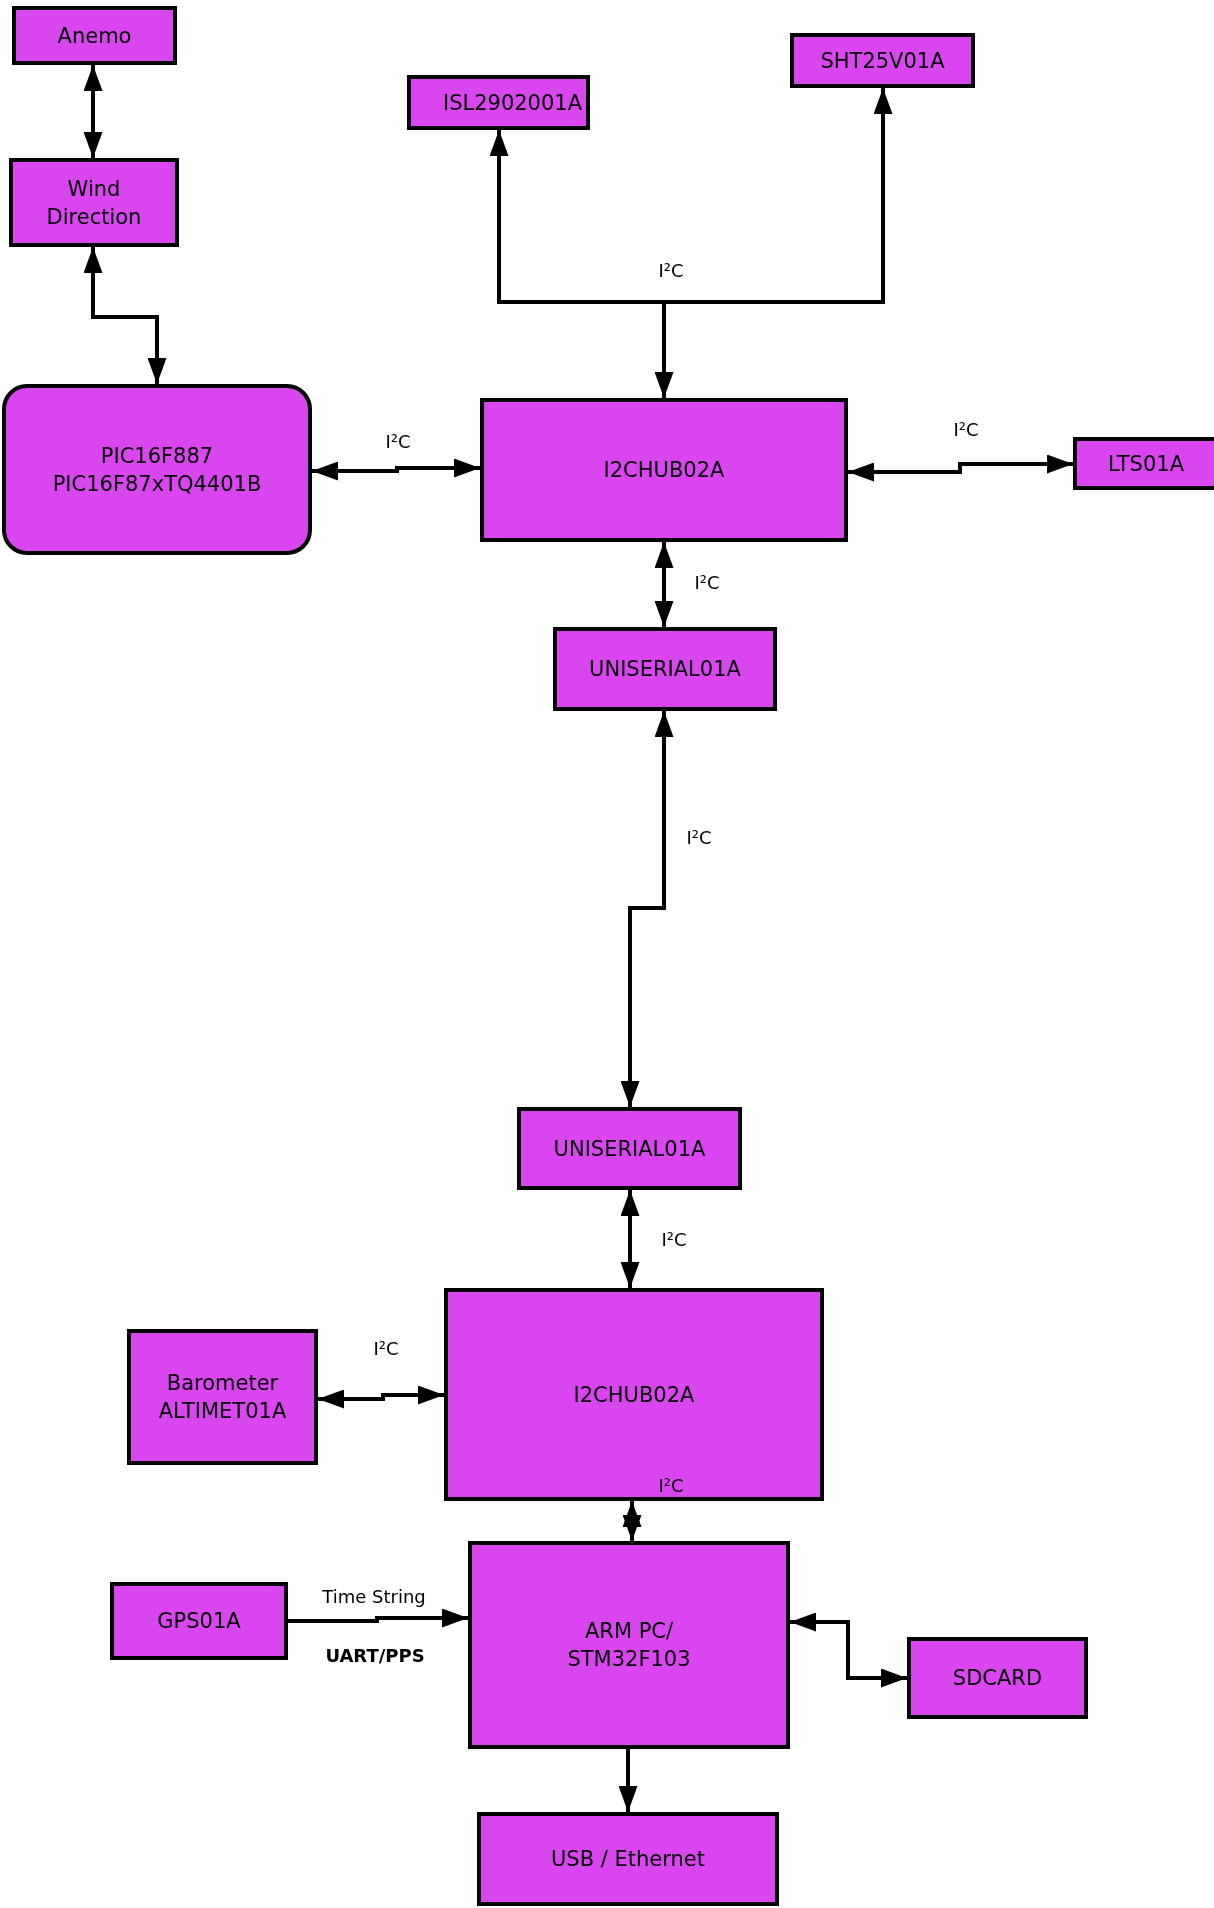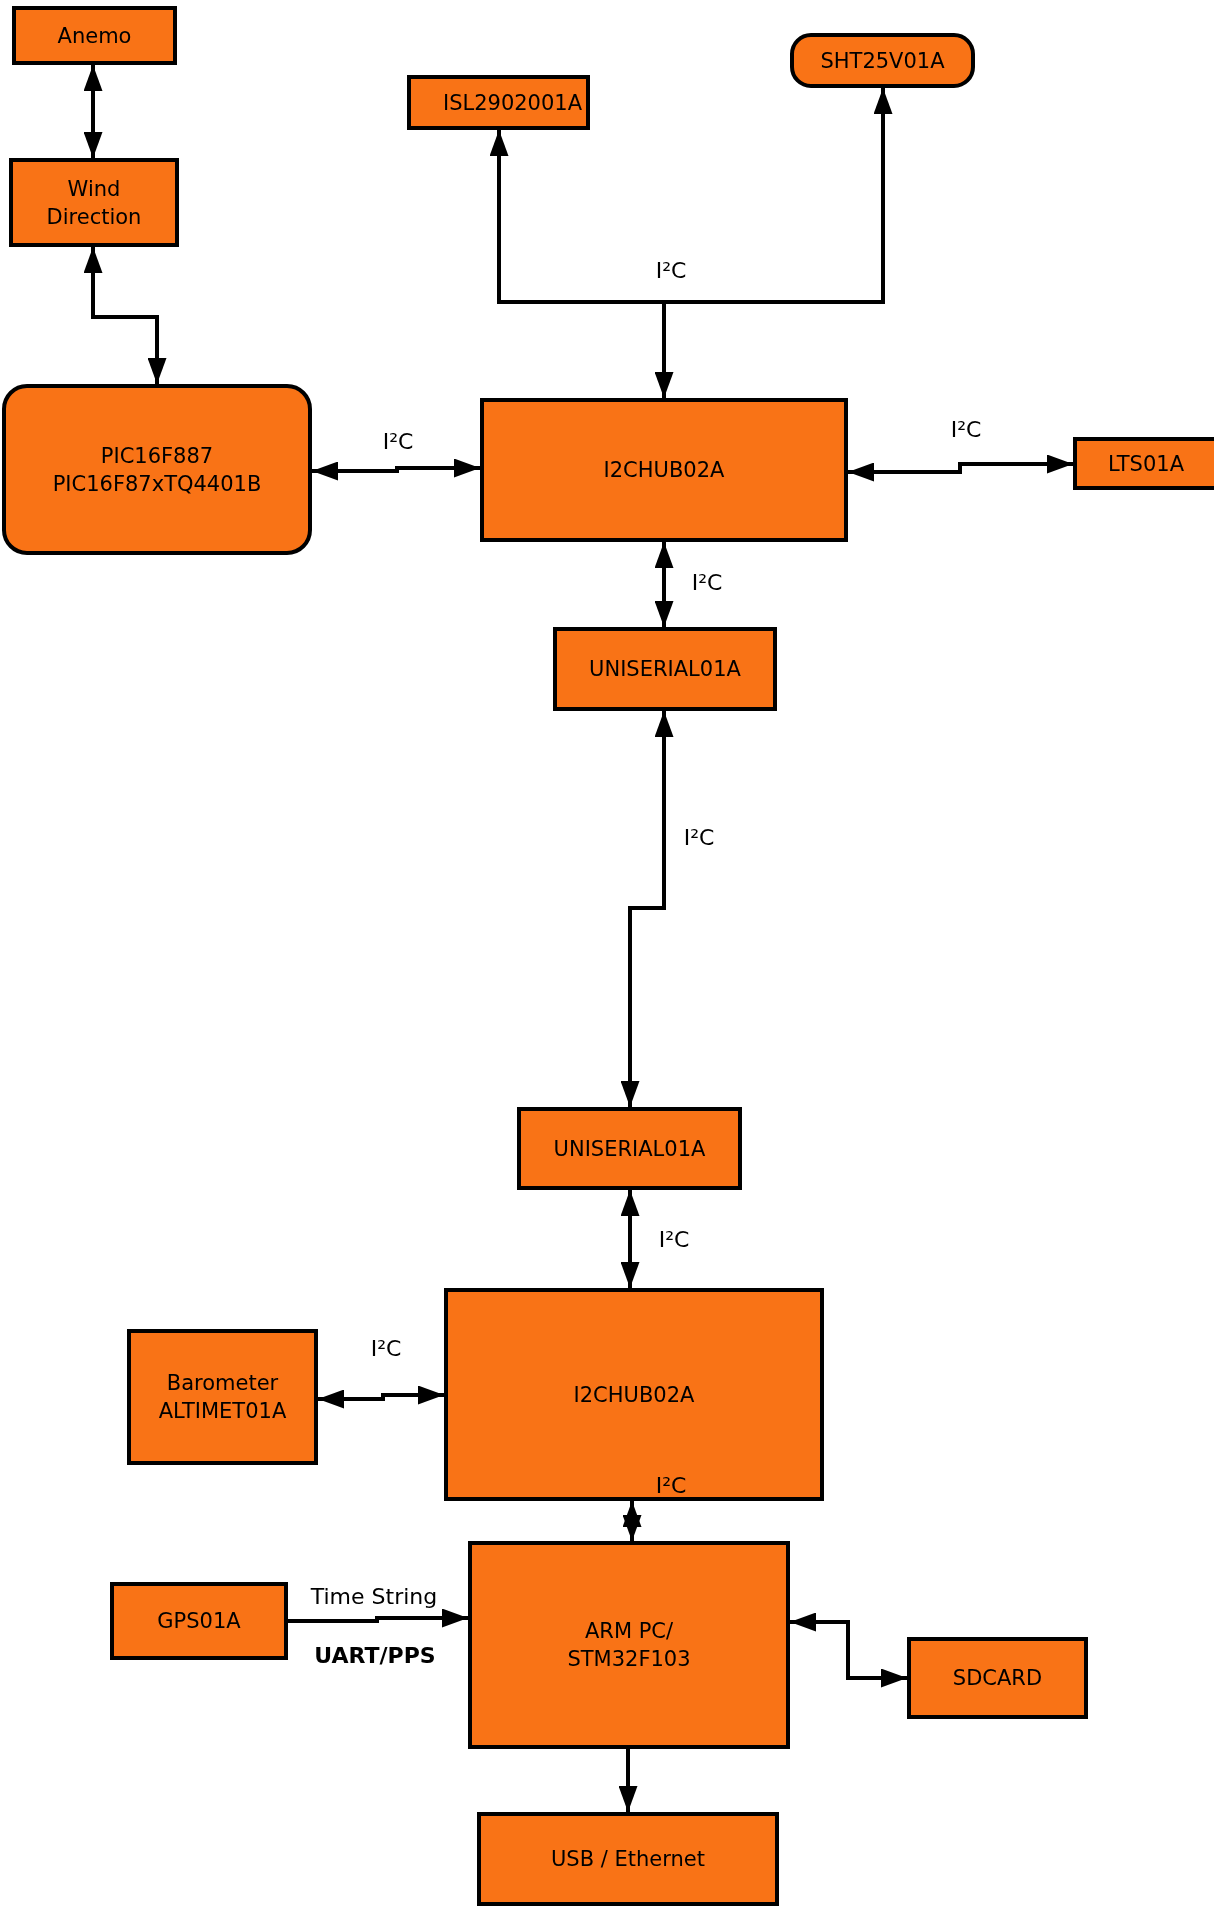--- a/index.html
+++ b/index.html
@@ -3,27 +3,27 @@
 <meta charset="utf-8">
 <style>
   html,body{margin:0;padding:0;background:#ffffff;}
   .canvas{
     position:relative;width:1214px;height:1908px;background:#ffffff;
     font-family:"DejaVu Sans","Liberation Sans",sans-serif;color:#000000;overflow:hidden;
   }
   .diagram-svg{position:absolute;left:0;top:0;}
   .edge{fill:none;stroke:#000000;stroke-width:4;}
   .node{
-    position:absolute;box-sizing:border-box;border:4px solid #000000;background:#f97316;
+    position:absolute;box-sizing:border-box;border:4px solid #000000;background:#d946ef;
     display:flex;flex-direction:column;align-items:center;justify-content:center;
     text-align:center;font-size:21px;line-height:28px;white-space:nowrap;
   }
   .edge-label{
     position:absolute;transform:translate(-50%,-50%);
-    font-size:22px;line-height:22px;white-space:nowrap;
+    font-size:18px;line-height:22px;white-space:nowrap;
   }
 </style>
 </head>
 <body>
 
 <div class="canvas">
   <svg id="edges-svg" class="diagram-svg" width="1214" height="1908" viewBox="0 0 1214 1908">
     <defs>
       <marker id="arrowhead" viewBox="0 0 26 19" refX="26" refY="9.5" markerWidth="26" markerHeight="19" markerUnits="userSpaceOnUse" orient="auto-start-reverse">
         <path d="M0,0 L26,9.5 L0,19 Z" fill="#000000"></path>
@@ -52,21 +52,21 @@
         <div>Wind</div>
         <div>Direction</div>
       </div>
       <div class="node" style="left: 2px; top: 384px; width: 310px; height: 171px; border-radius: 25px;">
         <div>PIC16F887</div>
         <div>PIC16F87xTQ4401B</div>
       </div>
       <div class="node" style="left: 407px; top: 75px; width: 183px; height: 55px; padding-left: 28px;">
         <div>ISL2902001A</div>
       </div>
-      <div class="node" style="left: 790px; top: 33px; width: 185px; height: 55px; border-radius: 21px;">
+      <div class="node" style="left: 790px; top: 33px; width: 185px; height: 55px;">
         <div>SHT25V01A</div>
       </div>
       <div class="node" style="left: 480px; top: 398px; width: 368px; height: 144px;">
         <div>I2CHUB02A</div>
       </div>
       <div class="node" style="left: 1073px; top: 437px; width: 146px; height: 53px; text-align: center;">
         <div>LTS01A</div>
       </div>
       <div class="node" style="left: 553px; top: 627px; width: 224px; height: 84px;">
         <div>UNISERIAL01A</div>

